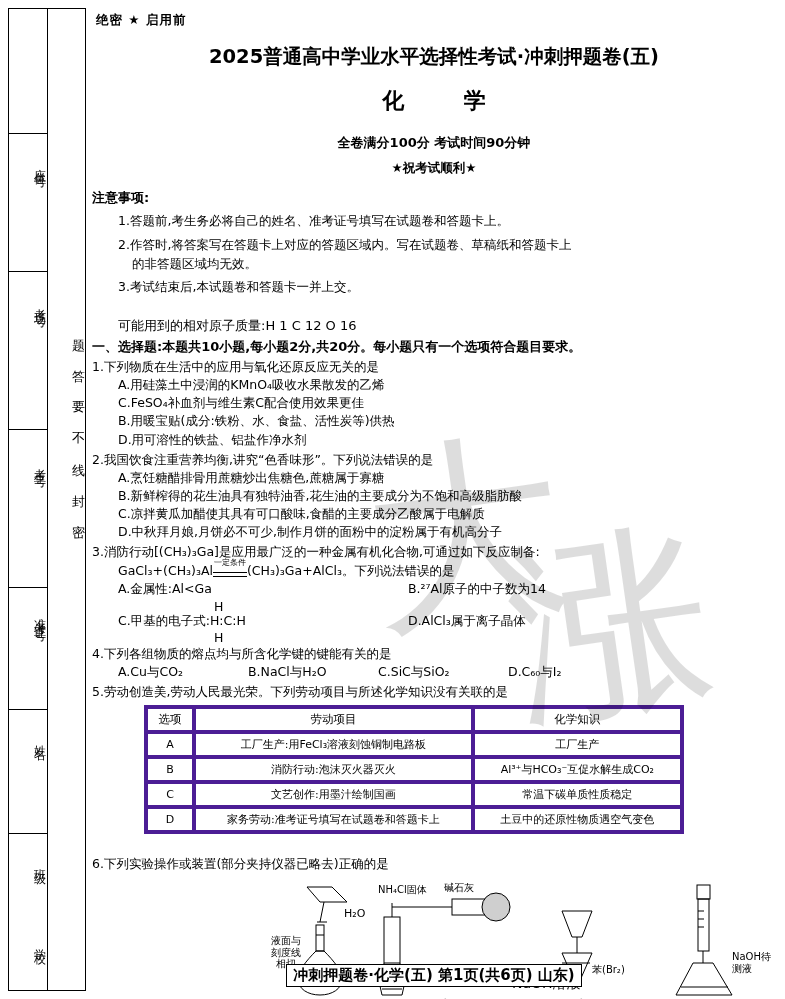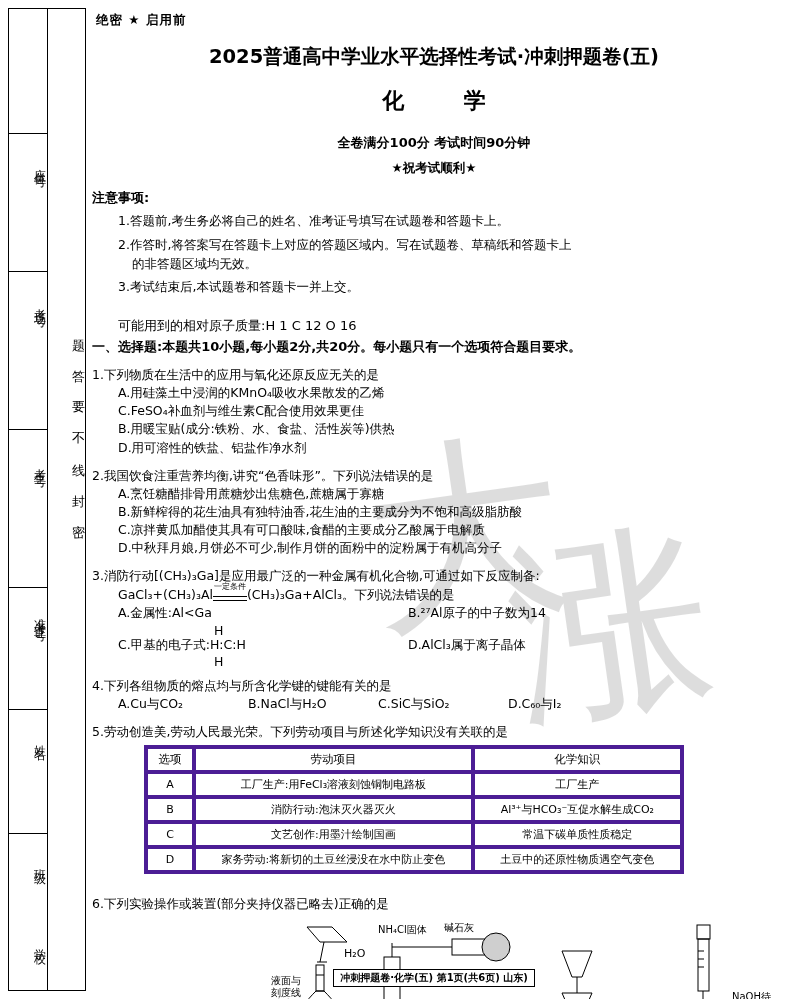--- a/index.html
+++ b/index.html
@@ -66,21 +66,21 @@
   .notice-item{
     font-size:12.5px;margin-top:5px;padding-left:26px;line-height:1.5;
   }
   .atomic{
     font-size:13px;margin-top:20px;padding-left:26px;
   }
   .sec-head{
     font-size:13px;font-weight:bold;margin-top:3px;
   }
   .q{
-    font-size:12.5px;margin-top:10px;line-height:1.45;
+    font-size:12.5px;margin-top:2px;line-height:1.45;
   }
   .opt{
     padding-left:26px;font-size:12.5px;line-height:1.45;
   }
   .opt2{
     padding-left:26px;font-size:12.5px;line-height:1.45;display:flex;
   }
   .opt2 span:first-child{width:290px;}
   .opt4{
     padding-left:26px;font-size:12.5px;line-height:1.45;display:flex;
@@ -110,21 +110,21 @@
   }
   table.work th{font-size:11.5px;}
   table.work td.c1{width:42px;}
   table.work td.c2{width:286px;}
   table.work td.c3{width:212px;}
   
   .figs{
     position:relative;height:128px;margin-top:4px;
   }
   .footer{
-    position:absolute;left:0;right:0;bottom:2px;text-align:center;font-size:10px;font-weight:bold;
+    position:absolute;left:0;right:0;bottom:2px;text-align:center;font-size:15px;font-weight:bold;
   }
   .footer .blk{
     display:inline-block;border:1px solid #000;padding:1px 6px;background:#fff;
   }
   .watermark{
     position:absolute;left:330px;top:390px;width:430px;height:330px;
     opacity:.13;pointer-events:none;
     font-size:200px;color:#000;font-family:"DejaVu Serif","Liberation Serif",serif;
     transform:rotate(-8deg);
   }
@@ -232,21 +232,21 @@
         <td class="c2">消防行动:泡沫灭火器灭火</td>
         <td class="c3">Al³⁺与HCO₃⁻互促水解生成CO₂</td>
       </tr>
       <tr>
         <td class="c1">C</td>
         <td class="c2">文艺创作:用墨汁绘制国画</td>
         <td class="c3">常温下碳单质性质稳定</td>
       </tr>
       <tr>
         <td class="c1">D</td>
-        <td class="c2">家务劳动:将新切的土豆丝浸没在水中防止变色</td>
+        <td class="c2">家务劳动:准考证号填写在试题卷和答题卡上</td>
         <td class="c3">土豆中的还原性物质遇空气变色</td>
       </tr>
     </tbody>
       </table>
 
     <div class="q" style="margin-top:21px;"><span>6.</span><span>下列实验操作或装置(部分夹持仪器已略去)正确的是</span></div>
 
     <div class="figs">
 
       <svg width="684" height="128" style="position:absolute;left:0;top:0;">

